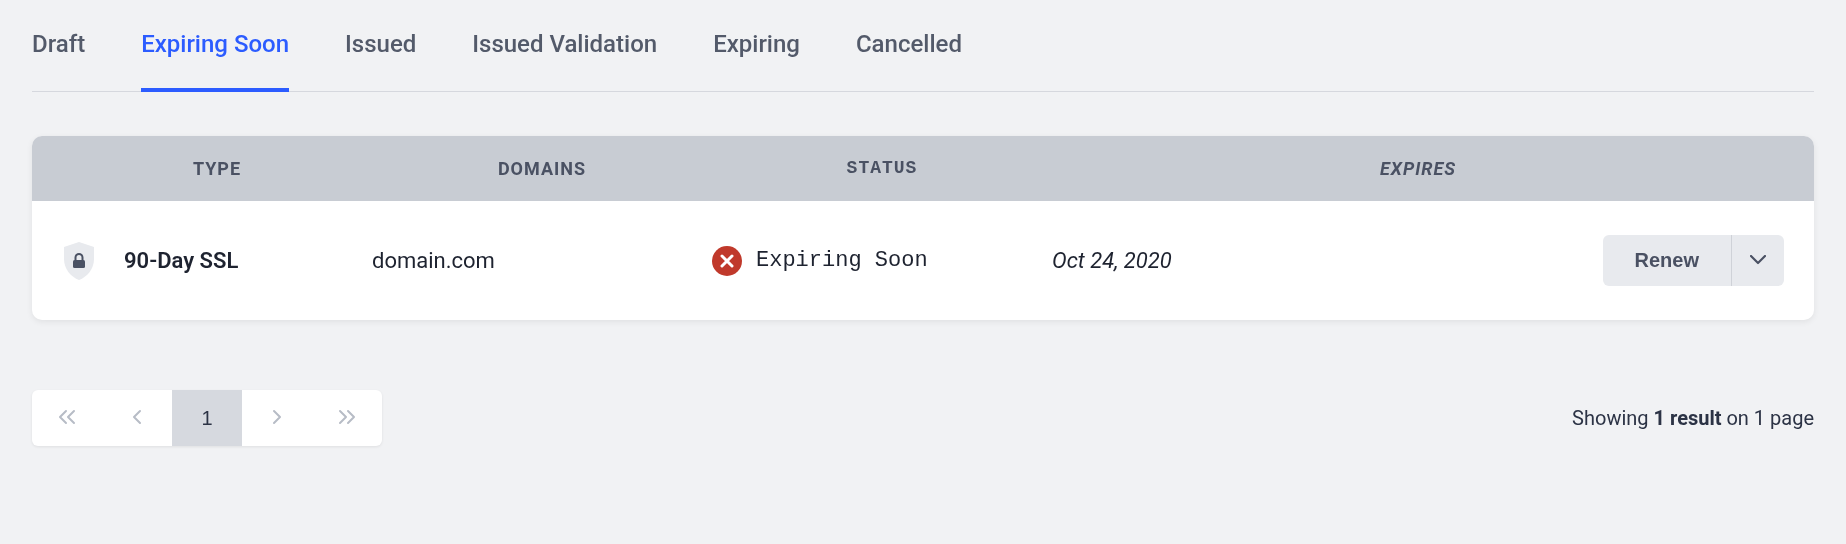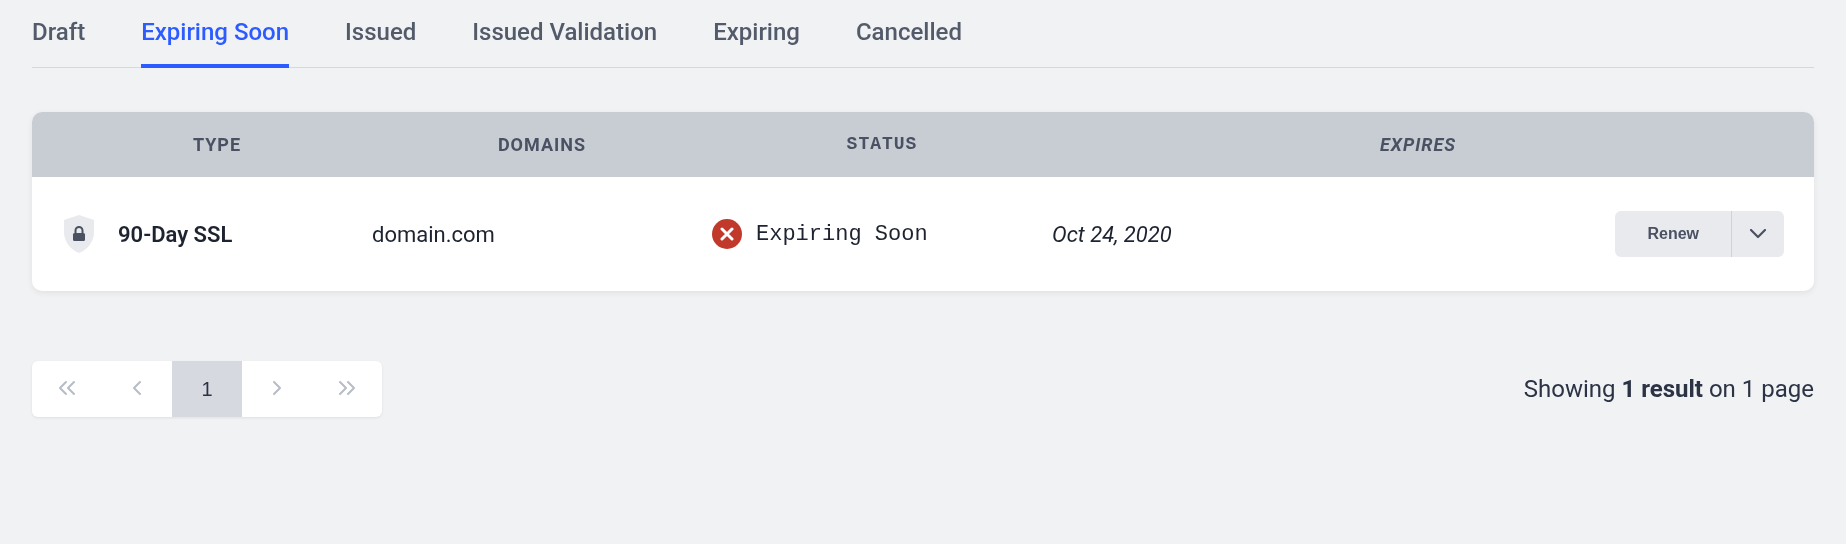--- a/index.html
+++ b/index.html
@@ -14,24 +14,25 @@
   .tabs {
     display: flex;
     gap: 56px;
     border-bottom: 1px solid #d6d8de;
     padding-top: 18px;
   }
   .tab {
     font-size: 24px;
     font-weight: 500;
     color: #535a6a;
-    padding-bottom: 18px;
+    padding-bottom: 30px;
     cursor: pointer;
     border-bottom: 4px solid transparent;
     margin-bottom: -1px;
+    margin-top: 12px;
   }
   .tab.active {
     color: #2c5cff;
     border-bottom-color: #2c5cff;
   }
   .card {
     margin-top: 44px;
     background: #fff;
     border-radius: 10px;
     box-shadow: 0 2px 6px rgba(0,0,0,0.07);
@@ -52,53 +53,53 @@
   .col-status { width: 340px; font-family: Liberation Mono, monospace; }
   .col-expire { width: 280px; flex-grow: 1; font-style: italic; }
   .col-action { width: 220px; display:flex; justify-content:flex-end; align-items:center; }
   .table-row {
     display: flex;
     align-items: center;
     padding: 34px 30px;
     font-size: 22px;
     color: #1e2330;
   }
-  .type-cell { display:flex; align-items:center; gap:22px; }
+  .type-cell { display:flex; align-items:center; gap:28px; }
   .shield-wrap { width:34px; height:40px; position:relative; display:flex; align-items:center; justify-content:center; }
   .status-cell { display:flex; align-items:center; gap:14px; }
   .status-badge {
     width:30px; height:30px; border-radius:50%; background:#c0392b;
     display:flex; align-items:center; justify-content:center; flex-shrink:0;
   }
   .action-group {
     display:flex; align-items:stretch; background:#e8eaee; border-radius:6px; overflow:hidden;
   }
   .renew-btn {
-    padding: 14px 32px; font-size:16px; font-weight:600; color:#4a5163;
+    padding: 14px 32px; font-size:20px; font-weight:600; color:#4a5163;
     background:transparent; border:none; cursor:pointer;
   }
   .divider { width:1px; background:#cfd2d8; }
   .dropdown-btn {
     padding: 0 18px; display:flex; align-items:center; justify-content:center;
     background:transparent; border:none; cursor:pointer;
   }
   .footer {
     display:flex; justify-content:space-between; align-items:center;
     margin-top: 70px;
   }
   .pager {
     display:flex; background:#fff; border-radius:6px; overflow:hidden;
     box-shadow: 0 1px 3px rgba(0,0,0,0.08);
   }
   .pager-btn {
     width:70px; height:56px; display:flex; align-items:center; justify-content:center;
     border:none; background:transparent; cursor:pointer; font-size:20px; color:#9aa0ae;
   }
   .pager-btn.current { background:#d6d9df; color:#2c3345; font-weight:500; }
-  .result-text { font-size:24px; color:#2c3345; }
+  .result-text { font-size:20px; color:#2c3345; }
   .result-text .bold { font-weight:700; }
 </style>
 </head>
 <body>
 
 <div class="tabs">
   <div class="tab">Draft</div>
   <div class="tab active">Expiring Soon</div>
   <div class="tab">Issued</div>
   <div class="tab">Issued Validation</div>

